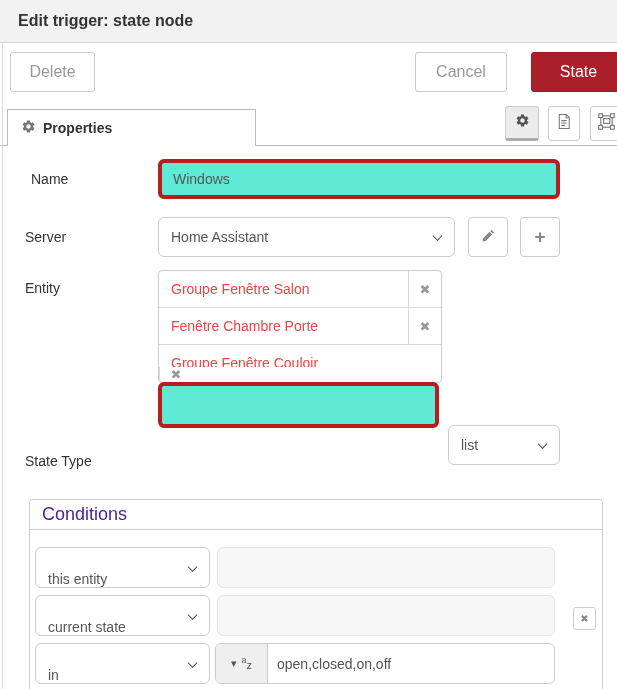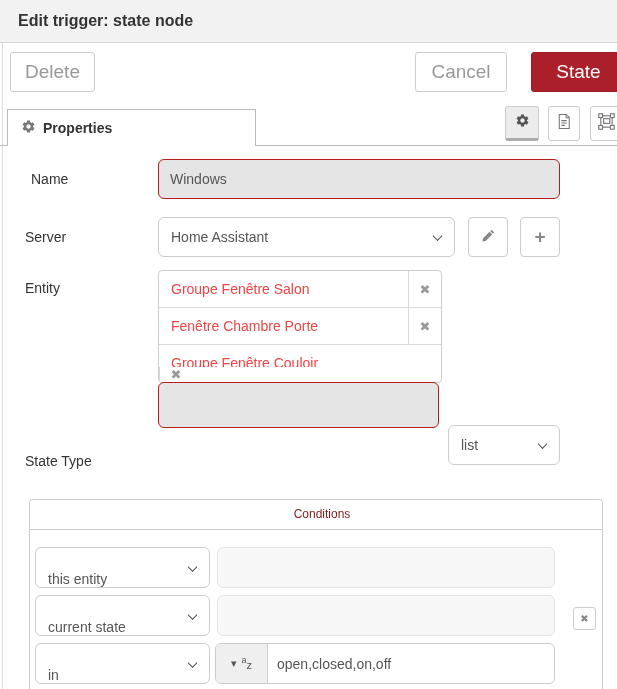--- a/index.html
+++ b/index.html
@@ -13,21 +13,21 @@
 
   
   .hdr { left:0; top:0; width:617px; height:43px; background:#f2f2f2; border-bottom:1px solid #d6d6d6; }
   .hdr-title { left:18px; top:0; height:42px; line-height:42px; font-size:16px; font-weight:bold; color:#333; }
   .left-edge { left:2px; top:0; width:1px; height:689px; background:#dcdcdc; }
 
   
   .btn {
     display:flex; align-items:center; justify-content:center;
     background:#fff; border:1px solid #ccc; border-radius:3px;
-    font-size:19px; color:#999; cursor:pointer;
+    font-size:16px; color:#999; cursor:pointer;
   }
   .btn-delete { left:10px; top:52px; width:85px; height:40px; }
   .btn-cancel { left:415px; top:52px; width:92px; height:40px; }
   .btn-done { left:531px; top:52px; width:95px; height:40px; background:#ab1f2b; border-color:#9c1c27; color:#fff; }
 
   
   .tabbar-line { left:0; top:145px; width:617px; height:1px; background:#bbb; }
   .tab {
     left:7px; top:109px; width:249px; height:37px; background:#fff;
     border:1px solid #bbb; border-bottom:none; z-index:2;
@@ -43,21 +43,21 @@
   .ib-app  { left:590px; top:106px; width:32px; height:35px; }
 
   
   .lbl { font-size:14px; color:#333; }
   .lbl-name   { left:25px; top:159px; height:40px; line-height:40px;margin-left:6px; }
   .lbl-server { left:25px; top:217px; height:40px; line-height:40px; }
   .lbl-entity { left:25px; top:270px; height:37px; line-height:37px; }
   .lbl-state  { left:25px; top:441px; height:40px; line-height:40px; }
 
   input.txt {
-    border:1px solid #b91c1c; border-radius:6px; background:#e5e5e5;
+    border:4px solid #b91c1c; border-radius:6px; background:#5eead4;
     font-family:"Liberation Sans",sans-serif; font-size:14px; color:#555;
     padding:0 11px; outline:none;
   }
   .in-name  { left:158px; top:159px; width:402px; height:40px; }
   .in-empty { left:158px; top:382px; width:281px; height:46px; }
 
   .sel {
     background:#fff; border:1px solid #ccc; border-radius:6px;
     font-size:14px; color:#555; cursor:pointer;
     display:flex; align-items:center; padding-left:12px; position:relative;
@@ -80,21 +80,21 @@
 
   
   .entity-list { left:158px; top:270px; width:284px; height:113px; border:1px solid #ccc; border-radius:4px; background:#fff; overflow:hidden; }
   .erow { display:flex; height:37px; border-bottom:1px solid #d9d9d9; }
   .erow:last-child { border-bottom:none;flex-direction:column; }
   .erow-text { flex:1; line-height:36px; padding-left:12px; font-size:14px; color:#ef4444; white-space:nowrap; overflow:hidden; }
   .erow-x { width:33px; border-left:1px solid #d9d9d9; display:flex; align-items:center; justify-content:center; color:#999; font-size:13px; cursor:pointer; }
 
   
   .cond-box { left:29px; top:499px; width:574px; height:200px; border:1px solid #ccc; border-radius:4px 4px 0 0; background:#fff; }
-  .cond-hdr { height:30px; line-height:29px; padding-left:12px; font-size:12px; color:#7f1d1d; border-bottom:1px solid #ccc;text-align:center; }
+  .cond-hdr { height:30px; line-height:29px; padding-left:12px; font-size:18px; color:#4c1d95; border-bottom:1px solid #ccc; }
   .cond-rows { padding:17px 0 0 5px; }
   .crow { display:flex; height:41px; margin-bottom:7px; }
   .csel { width:175px; height:41px; background:#fff; border:1px solid #ccc; border-radius:6px; font-size:14px; color:#555; display:flex; align-items:flex-end; padding-left:12px; position:relative; cursor:pointer; }
   .csel .chev { position:absolute; right:13px; top:50%; width:7px; height:7px; border-right:1.5px solid #555; border-bottom:1.5px solid #555; transform:translateY(-65%) rotate(45deg); }
   .cval-disabled { margin-left:7px; width:338px; height:41px; background:#f7f7f7; border:1px solid #e4e4e4; border-radius:6px; }
   .typed { margin-left:5px; width:340px; height:41px; border:1px solid #ccc; border-radius:6px; background:#fff; display:flex; overflow:hidden; }
   .typed-btn { width:52px; height:100%; background:#efefef; border-right:1px solid #ccc; display:flex; align-items:center; justify-content:center; cursor:pointer; }
   .typed-caret { font-size:11px; color:#555; margin-right:5px; }
   .az { font-size:10px; color:#555; line-height:1; }
   .az .a { font-size:9px; vertical-align:4px; }

